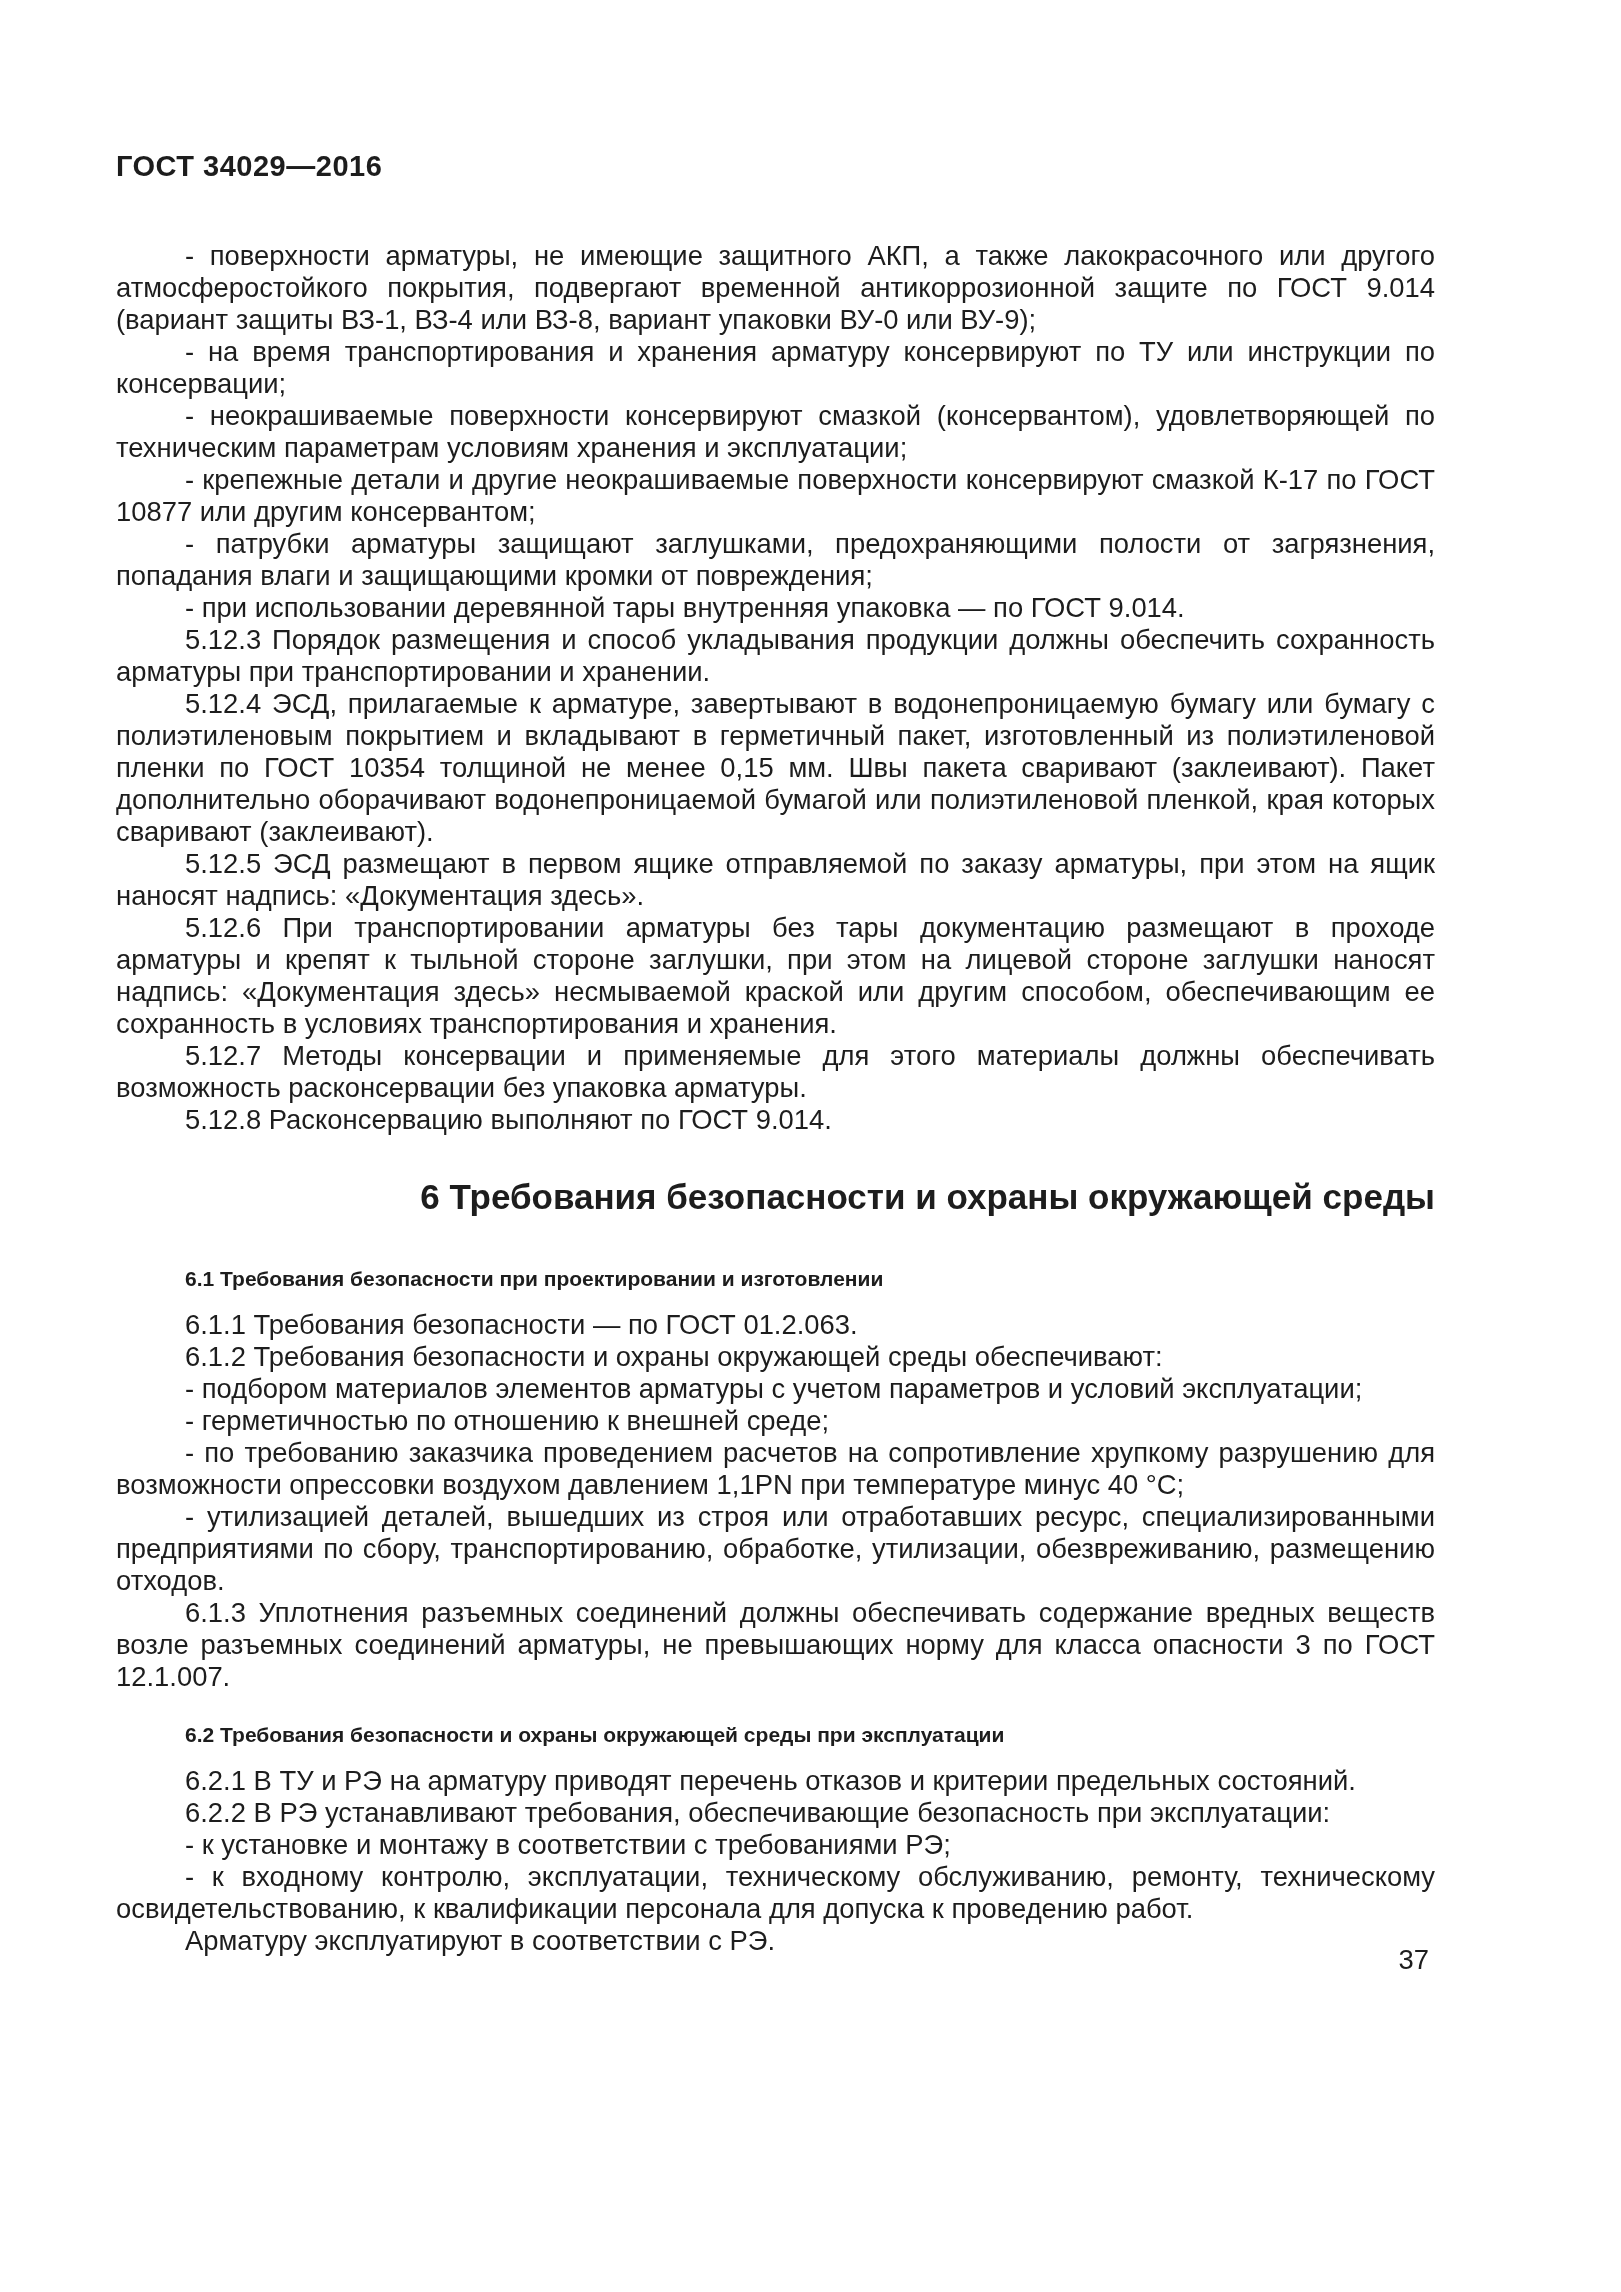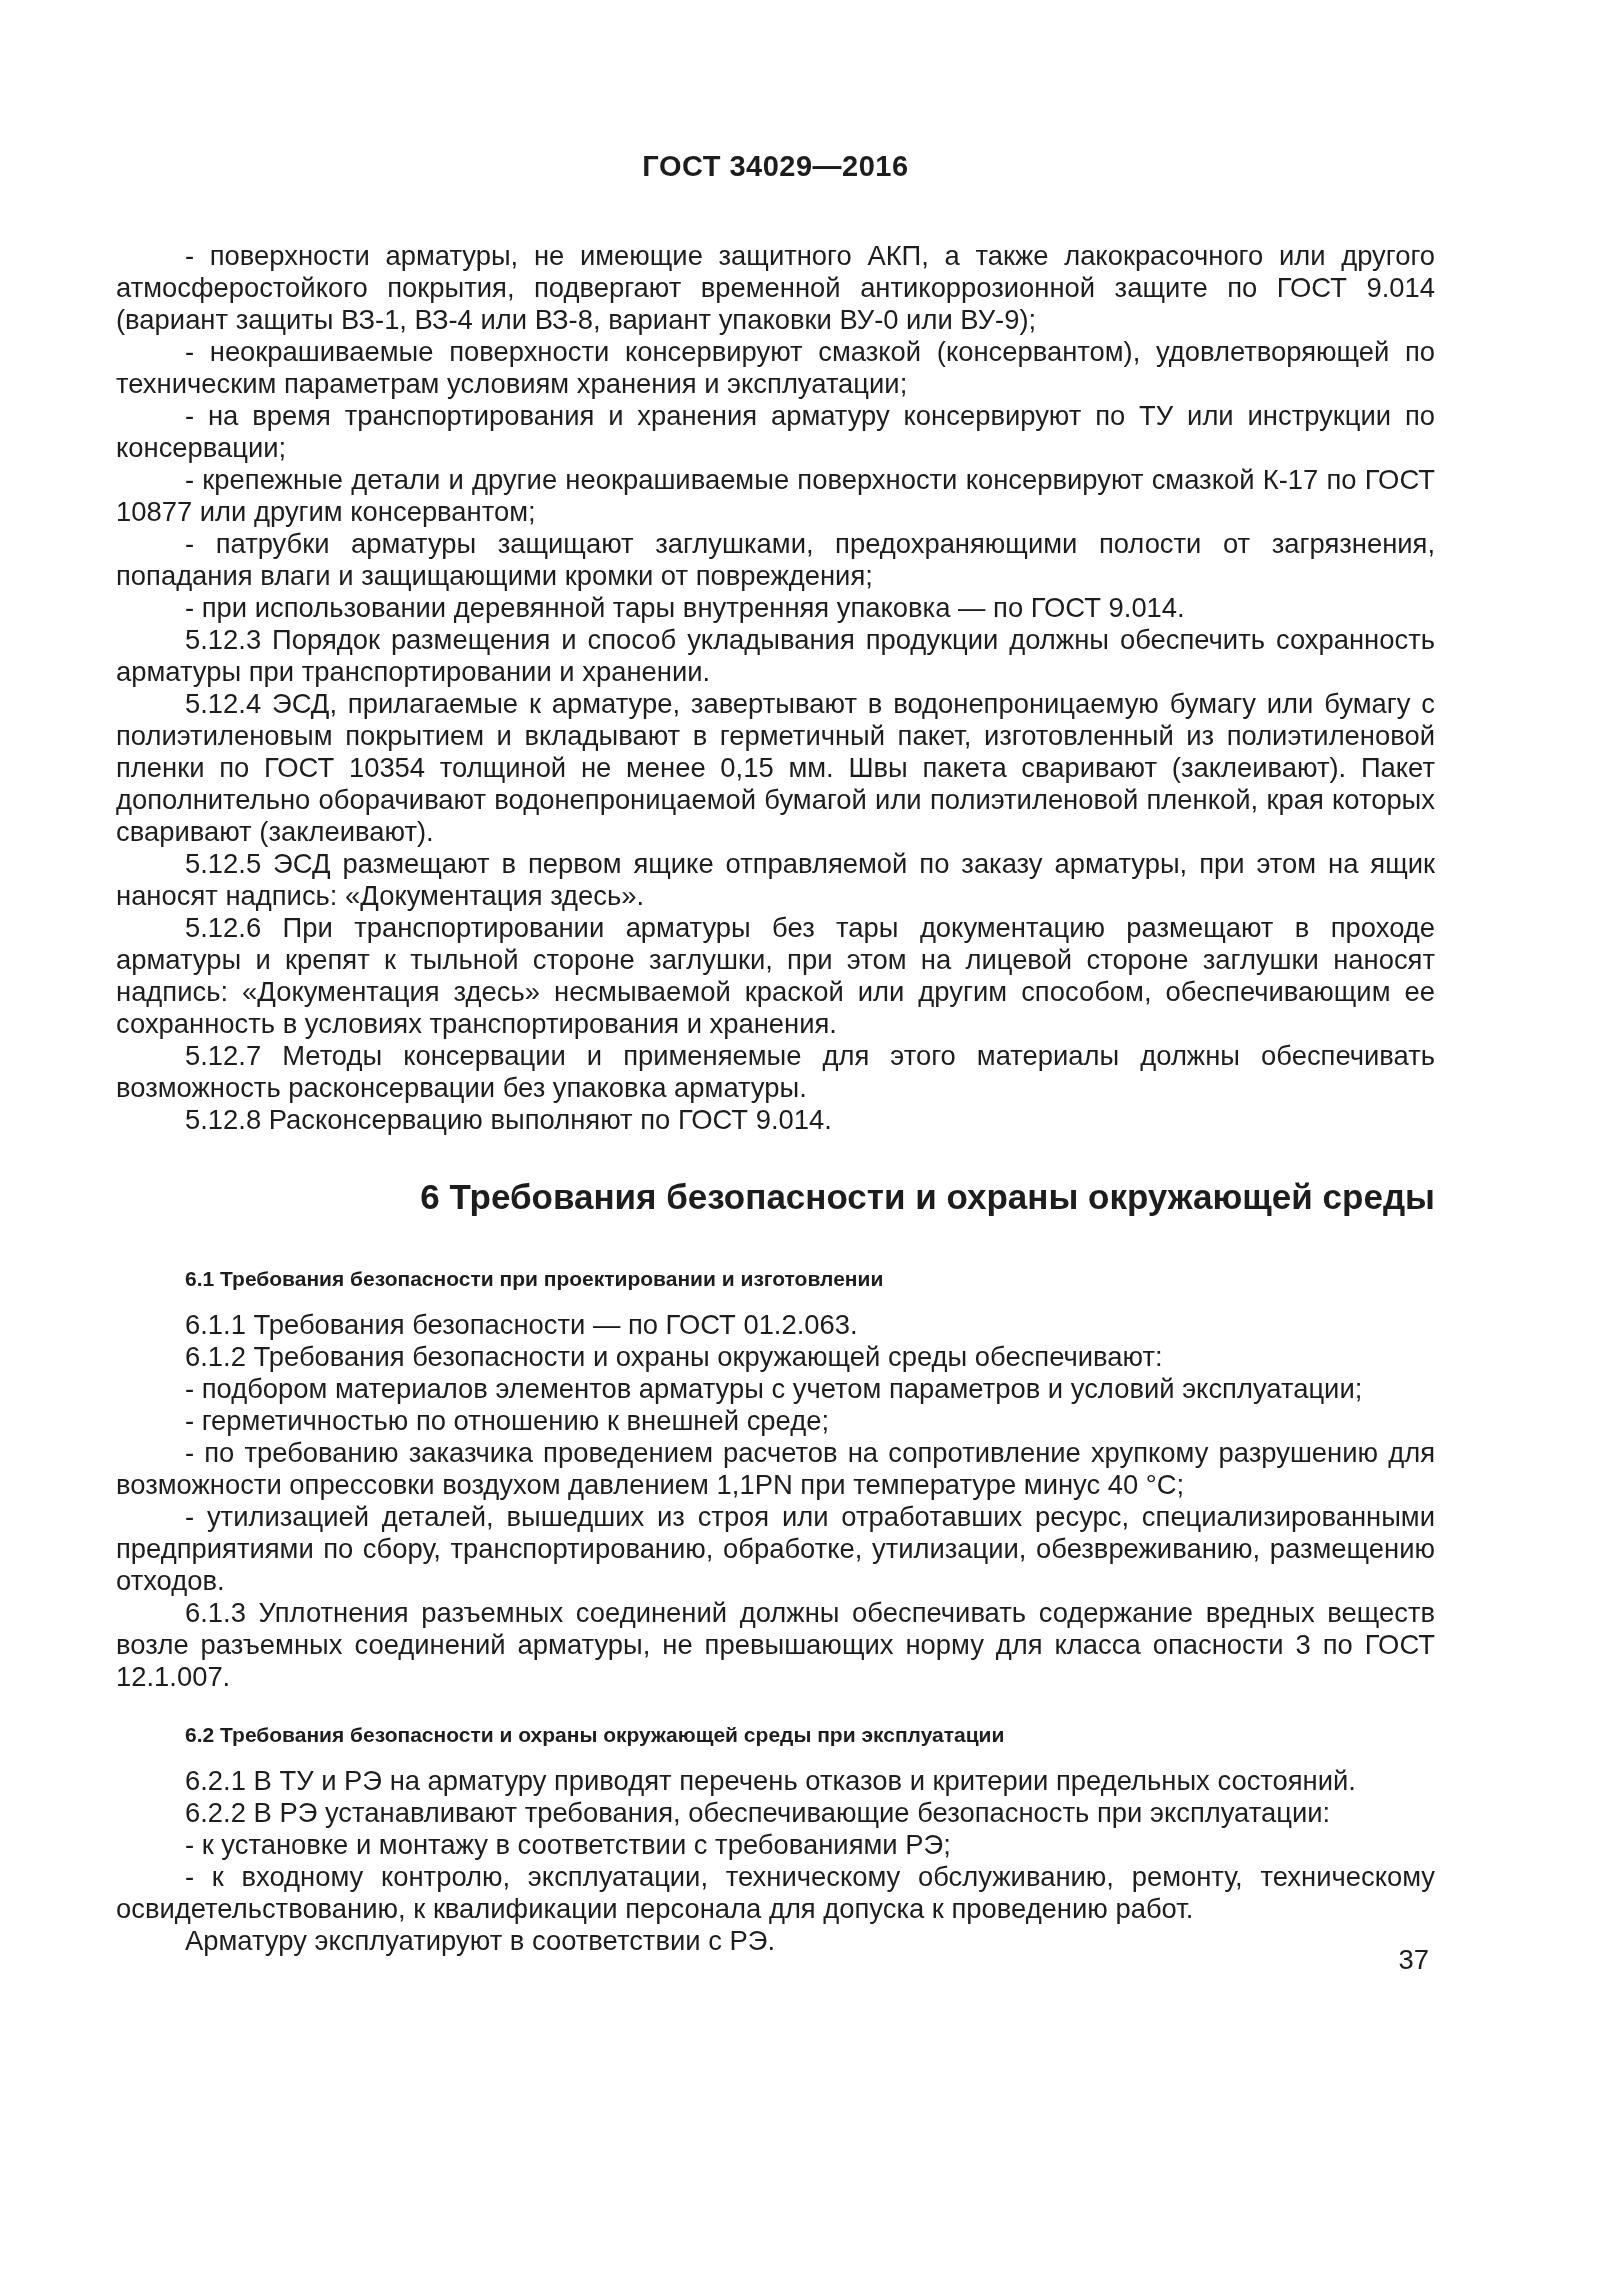--- a/index.html
+++ b/index.html
@@ -14,21 +14,21 @@
     background: #ffffff;
     font-family: "Liberation Sans", sans-serif;
     color: #1d1d1d;
     overflow: hidden;
   }
   .doc-header {
     position: absolute;
     top: 150px;
     left: 116px;
     width: 1319px;
-    text-align: center;
+    text-align: left;
     font-size: 29px;
     font-weight: 700;
     letter-spacing: 0.5px;
   }
   .content {
     position: absolute;
     top: 240px;
     left: 116px;
     width: 1319px;
   }
@@ -66,22 +66,22 @@
   }
 </style>
 </head>
 <body>
 
 <div class="page">
   <div class="doc-header">ГОСТ 34029—2016</div>
 
   <div class="content">
       <p class="para"><span>- поверхности арматуры, не имеющие защитного АКП, а также лакокрасочного или другого атмосферостойкого покрытия, подвергают временной антикоррозионной защите по ГОСТ 9.014 (вариант защиты ВЗ-1, ВЗ-4 или ВЗ-8, вариант упаковки ВУ-0 или ВУ-9);</span></p>
+      <p class="para"><span>- на время транспортирования и хранения арматуру консервируют по ТУ или инструкции по консервации;</span></p>
       <p class="para"><span>- неокрашиваемые поверхности консервируют смазкой (консервантом), удовлетворяющей по техническим параметрам условиям хранения и эксплуатации;</span></p>
-      <p class="para"><span>- на время транспортирования и хранения арматуру консервируют по ТУ или инструкции по консервации;</span></p>
       <p class="para"><span>- крепежные детали и другие неокрашиваемые поверхности консервируют смазкой К-17 по ГОСТ 10877 или другим консервантом;</span></p>
       <p class="para"><span>- патрубки арматуры защищают заглушками, предохраняющими полости от загрязнения, попадания влаги и защищающими кромки от повреждения;</span></p>
       <p class="para"><span>- при использовании деревянной тары внутренняя упаковка — по ГОСТ 9.014.</span></p>
       <p class="para"><span>5.12.3 Порядок размещения и способ укладывания продукции должны обеспечить сохранность арматуры при транспортировании и хранении.</span></p>
       <p class="para"><span>5.12.4 ЭСД, прилагаемые к арматуре, завертывают в водонепроницаемую бумагу или бумагу с полиэтиленовым покрытием и вкладывают в герметичный пакет, изготовленный из полиэтиленовой пленки по ГОСТ 10354 толщиной не менее 0,15 мм. Швы пакета сваривают (заклеивают). Пакет дополнительно оборачивают водонепроницаемой бумагой или полиэтиленовой пленкой, края которых сваривают (заклеивают).</span></p>
       <p class="para"><span>5.12.5 ЭСД размещают в первом ящике отправляемой по заказу арматуры, при этом на ящик наносят надпись: «Документация здесь».</span></p>
       <p class="para"><span>5.12.6 При транспортировании арматуры без тары документацию размещают в проходе арматуры и крепят к тыльной стороне заглушки, при этом на лицевой стороне заглушки наносят надпись: «Документация здесь» несмываемой краской или другим способом, обеспечивающим ее сохранность в условиях транспортирования и хранения.</span></p>
       <p class="para"><span>5.12.7 Методы консервации и применяемые для этого материалы должны обеспечивать возможность расконсервации без упаковка арматуры.</span></p>
       <p class="para"><span>5.12.8 Расконсервацию выполняют по ГОСТ 9.014.</span></p>
       <h1 class="section"><span>6 Требования безопасности и охраны окружающей среды</span></h1>

